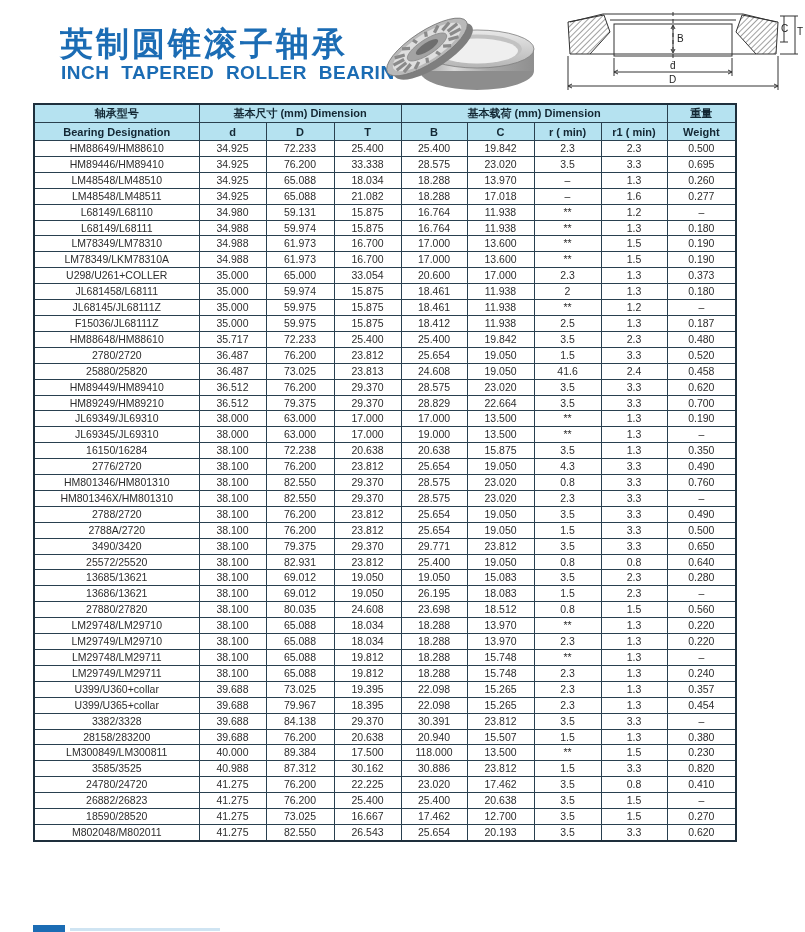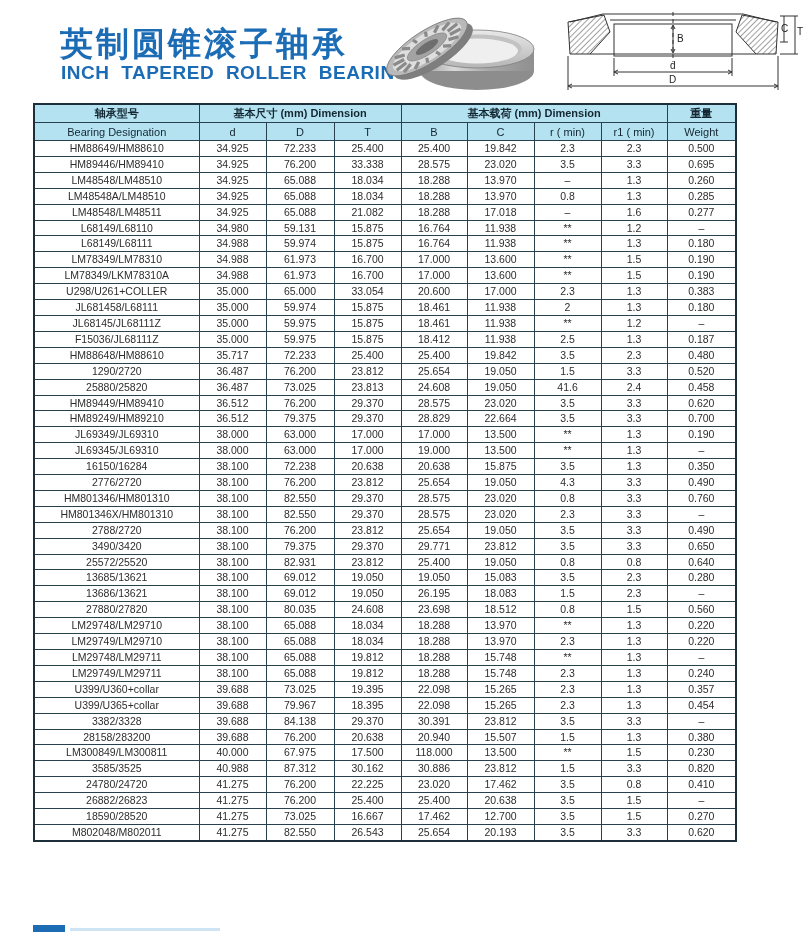--- a/index.html
+++ b/index.html
@@ -11,21 +11,21 @@
   .title-en{position:absolute;left:61px;top:62px;font-size:19px;font-weight:600;
             color:#1b6cb4;letter-spacing:0.5px;word-spacing:6px;}
   .photo{position:absolute;left:372px;top:5px;width:170px;height:95px;}
   .tech{position:absolute;left:548px;top:2px;width:255px;height:98px;}
   table.bearing{border-collapse:collapse;table-layout:fixed;margin-left:33px;
                 width:702px;border:2px solid #1e2f3c;}
   th,td{border:1px solid #29404f;text-align:center;padding:0;overflow:hidden;
         white-space:nowrap;}
   thead th{background:#b5e2f0;height:17px;font-size:11px;color:#132733;}
   thead tr.grp th{font-weight:bold;}
-  thead tr.sub th{font-weight:normal;}
+  thead tr.sub th{font-weight:bold;}
   tbody td{height:14.9px;font-size:10.5px;line-height:14.9px;color:#2d2d2d;
            background:#fff;}
   .footer-bar{position:absolute;left:33px;top:925px;width:32px;height:7px;
               background:#1b6cb4;}
   .footer-line{position:absolute;left:70px;top:928px;width:150px;height:3px;
                background:#cfe4f2;}
 </style>
 </head>
 <body>
 
@@ -193,31 +193,20 @@
         <td>34.925</td>
         <td>65.088</td>
         <td>18.034</td>
         <td>18.288</td>
         <td>13.970</td>
         <td>–</td>
         <td>1.3</td>
         <td>0.260</td>
       </tr>
       <tr>
-        <td>LM48548A/LM48510</td>
-        <td>34.925</td>
-        <td>65.088</td>
-        <td>18.034</td>
-        <td>18.288</td>
-        <td>13.970</td>
-        <td>0.8</td>
-        <td>1.3</td>
-        <td>0.285</td>
-      </tr>
-      <tr>
         <td>LM48548/LM48511</td>
         <td>34.925</td>
         <td>65.088</td>
         <td>21.082</td>
         <td>18.288</td>
         <td>17.018</td>
         <td>–</td>
         <td>1.6</td>
         <td>0.277</td>
       </tr>
@@ -267,21 +256,21 @@
       </tr>
       <tr>
         <td>U298/U261+COLLER</td>
         <td>35.000</td>
         <td>65.000</td>
         <td>33.054</td>
         <td>20.600</td>
         <td>17.000</td>
         <td>2.3</td>
         <td>1.3</td>
-        <td>0.383</td>
+        <td>0.373</td>
       </tr>
       <tr>
         <td>JL681458/L68111</td>
         <td>35.000</td>
         <td>59.974</td>
         <td>15.875</td>
         <td>18.461</td>
         <td>11.938</td>
         <td>2</td>
         <td>1.3</td>
@@ -314,21 +303,21 @@
         <td>35.717</td>
         <td>72.233</td>
         <td>25.400</td>
         <td>25.400</td>
         <td>19.842</td>
         <td>3.5</td>
         <td>2.3</td>
         <td>0.480</td>
       </tr>
       <tr>
-        <td>1290/2720</td>
+        <td>2780/2720</td>
         <td>36.487</td>
         <td>76.200</td>
         <td>23.812</td>
         <td>25.654</td>
         <td>19.050</td>
         <td>1.5</td>
         <td>3.3</td>
         <td>0.520</td>
       </tr>
       <tr>
@@ -435,20 +424,31 @@
         <td>38.100</td>
         <td>76.200</td>
         <td>23.812</td>
         <td>25.654</td>
         <td>19.050</td>
         <td>3.5</td>
         <td>3.3</td>
         <td>0.490</td>
       </tr>
       <tr>
+        <td>2788A/2720</td>
+        <td>38.100</td>
+        <td>76.200</td>
+        <td>23.812</td>
+        <td>25.654</td>
+        <td>19.050</td>
+        <td>1.5</td>
+        <td>3.3</td>
+        <td>0.500</td>
+      </tr>
+      <tr>
         <td>3490/3420</td>
         <td>38.100</td>
         <td>79.375</td>
         <td>29.370</td>
         <td>29.771</td>
         <td>23.812</td>
         <td>3.5</td>
         <td>3.3</td>
         <td>0.650</td>
       </tr>
@@ -580,21 +580,21 @@
         <td>20.638</td>
         <td>20.940</td>
         <td>15.507</td>
         <td>1.5</td>
         <td>1.3</td>
         <td>0.380</td>
       </tr>
       <tr>
         <td>LM300849/LM300811</td>
         <td>40.000</td>
-        <td>67.975</td>
+        <td>89.384</td>
         <td>17.500</td>
         <td>118.000</td>
         <td>13.500</td>
         <td>**</td>
         <td>1.5</td>
         <td>0.230</td>
       </tr>
       <tr>
         <td>3585/3525</td>
         <td>40.988</td>

